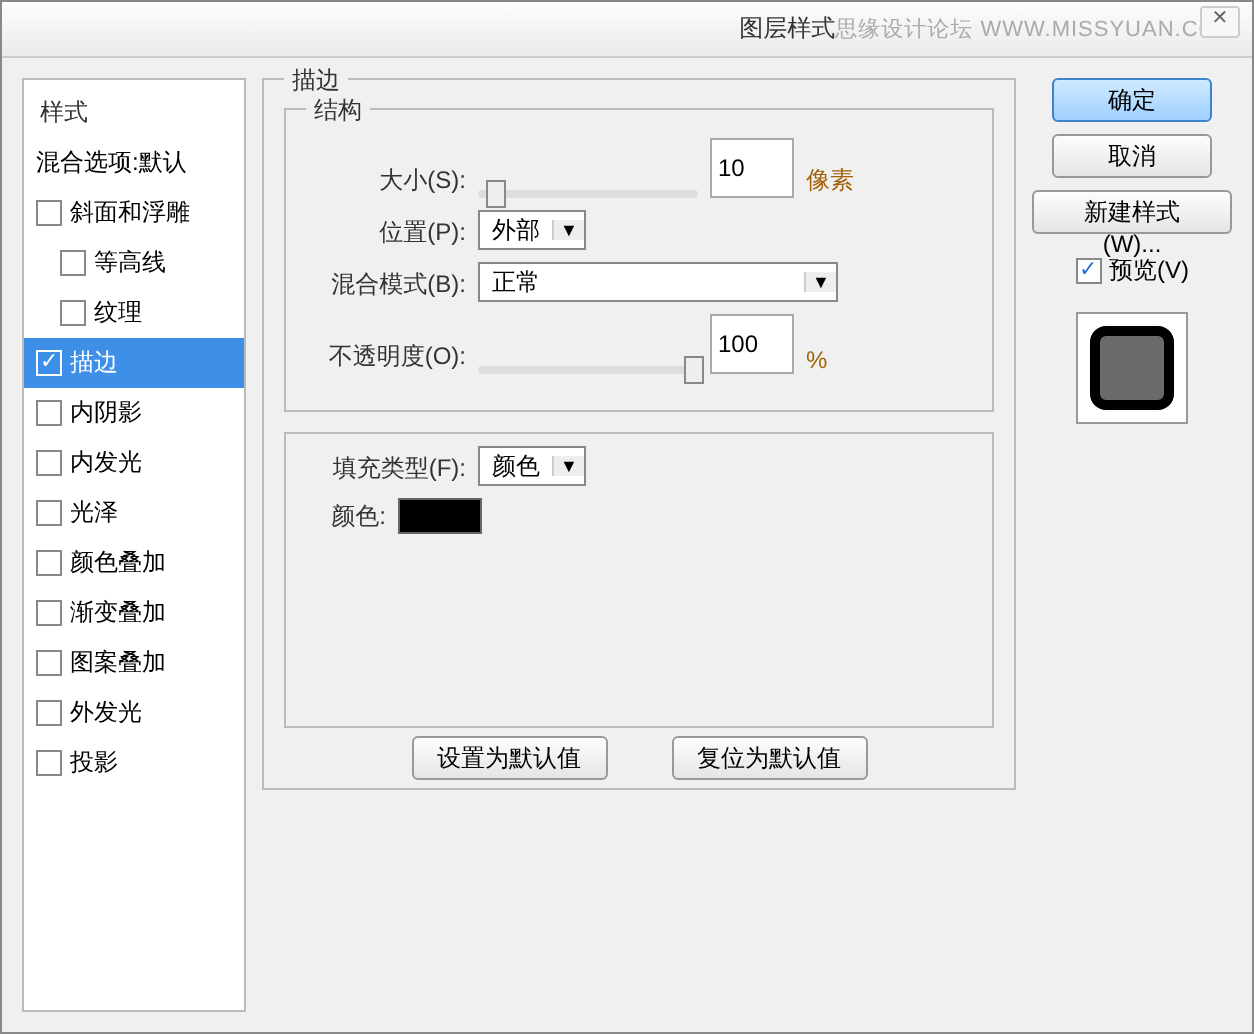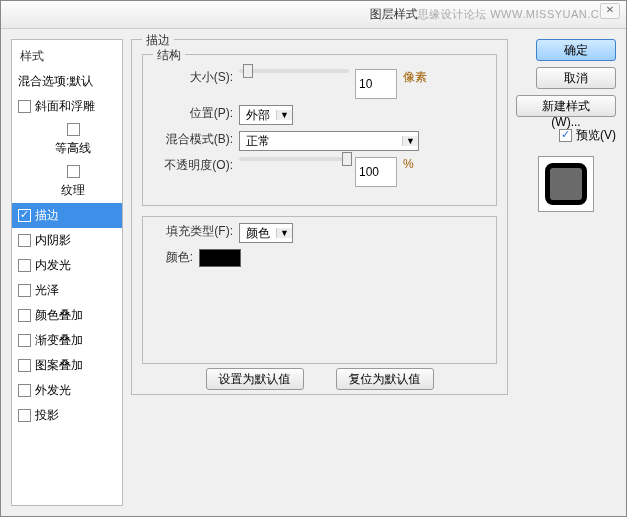--- a/index.html
+++ b/index.html
@@ -6,43 +6,43 @@
 body { background: #e8e8e8; padding: 0; }
 .window { width: 627px; height: 517px; background: #f0f0f0; border: 1px solid #888; position: relative; }
 .titlebar { height: 28px; background: linear-gradient(#fdfdfd,#eaeaea); border-bottom: 1px solid #ccc; display: flex; align-items: center; padding: 0 8px; justify-content: flex-end; }
 .title-txt { color: #333; }
 .title-right { color: #aaa; font-size: 11px; letter-spacing: 0.5px; }
 .close-btn { position: absolute; right: 6px; top: 2px; width: 20px; height: 16px; border: 1px solid #ccc; border-radius: 2px; background: #f7f7f7; text-align: center; line-height: 12px; font-size: 10px; color: #666; cursor: pointer; }
 .body { display: flex; padding: 10px; gap: 8px; height: calc(100% - 28px); }
 .sidebar { width: 112px; border: 1px solid #bbb; background: #fff; padding: 4px 0; }
 .side-head { padding: 4px 8px; color: #333; }
 .side-item { display: flex; align-items: center; gap: 4px; padding: 4px 6px; cursor: pointer; }
-.side-item.indent { padding-left: 18px; flex-direction: column; }
+.side-item.indent { padding-left: 18px; }
 .side-item.selected { background: #3d8fe8; color: #fff; }
 .chk { width: 13px; height: 13px; border: 1px solid #888; background: #fff; display: inline-block; position: relative; }
 .chk.checked::after { content: "✓"; position: absolute; top: -2px; left: 1px; font-size: 11px; color: #2b6cd4; }
 .side-item.selected .chk.checked::after { color: #fff; }
 .side-item.selected .chk { background:#3d8fe8; border-color:#fff; }
 .main { flex: 1; display: flex; flex-direction: column; gap: 8px; }
 .fieldset { border: 1px solid #bbb; padding: 8px 10px 12px; position: relative; }
 .legend { position: absolute; top: -8px; left: 10px; background: #f0f0f0; padding: 0 4px; color: #333; }
-.row { display: flex; align-items: flex-start; margin: 6px 0; gap: 6px; }
+.row { display: flex; align-items: flex-end; margin: 6px 0; gap: 6px; }
 .row .lbl { width: 80px; text-align: right; color: #333; }
 .slider { flex: 0 0 110px; height: 4px; background: #ddd; position: relative; border-radius: 2px; }
 .slider .thumb { position: absolute; width: 10px; height: 14px; background: #eee; border: 1px solid #888; top: -5px; transform: translateX(-50%); }
 .num-input { width: 42px; height: 30px; border: 1px solid #aaa; background: #fff; padding: 0 3px; }
 .unit { color: #a16207; }
 .combobox { display: inline-flex; align-items: center; border: 1px solid #888; background: #fff; height: 20px; min-width: 52px; }
 .combobox.wide { min-width: 180px; }
 .combobox .val { flex: 1; padding: 0 6px; }
 .combobox .arrow { width: 16px; text-align: center; border-left: 1px solid #ccc; background: #eee; font-size: 9px; }
 .swatch { width: 42px; height: 18px; background: #000; border: 1px solid #666; }
 .btn-row { display: flex; justify-content: center; gap: 32px; margin-top: 4px; }
 .btn { background: linear-gradient(#fdfdfd,#e5e5e5); border: 1px solid #999; border-radius: 3px; padding: 2px 12px; cursor: pointer; min-width: 80px; text-align: center; height: 22px; line-height: 16px; }
-.right-col { width: 100px; display: flex; flex-direction: column; gap: 6px; align-items: flex-end; }
+.right-col { width: 100px; display: flex; flex-direction: column; gap: 6px; align-items: center; }
 .btn.primary { background: linear-gradient(#cfeaff,#9fd0ff); border: 1px solid #3c82cc; }
 .preview-chk-row { display:flex; justify-content:center; align-items:center; gap:4px; margin-top:4px; }
 .thumb-preview { width: 56px; height: 56px; border: 1px solid #999; background: #fff; display: flex; align-items: center; justify-content: center; margin: 6px auto 0; }
 .thumb-inner { width: 42px; height: 42px; background: #6a6a6a; border: 5px solid #000; border-radius: 8px; }
 .fill-body { padding-bottom: 90px; }
 </style>
 </head>
 <body>
 
 <div class="window">

